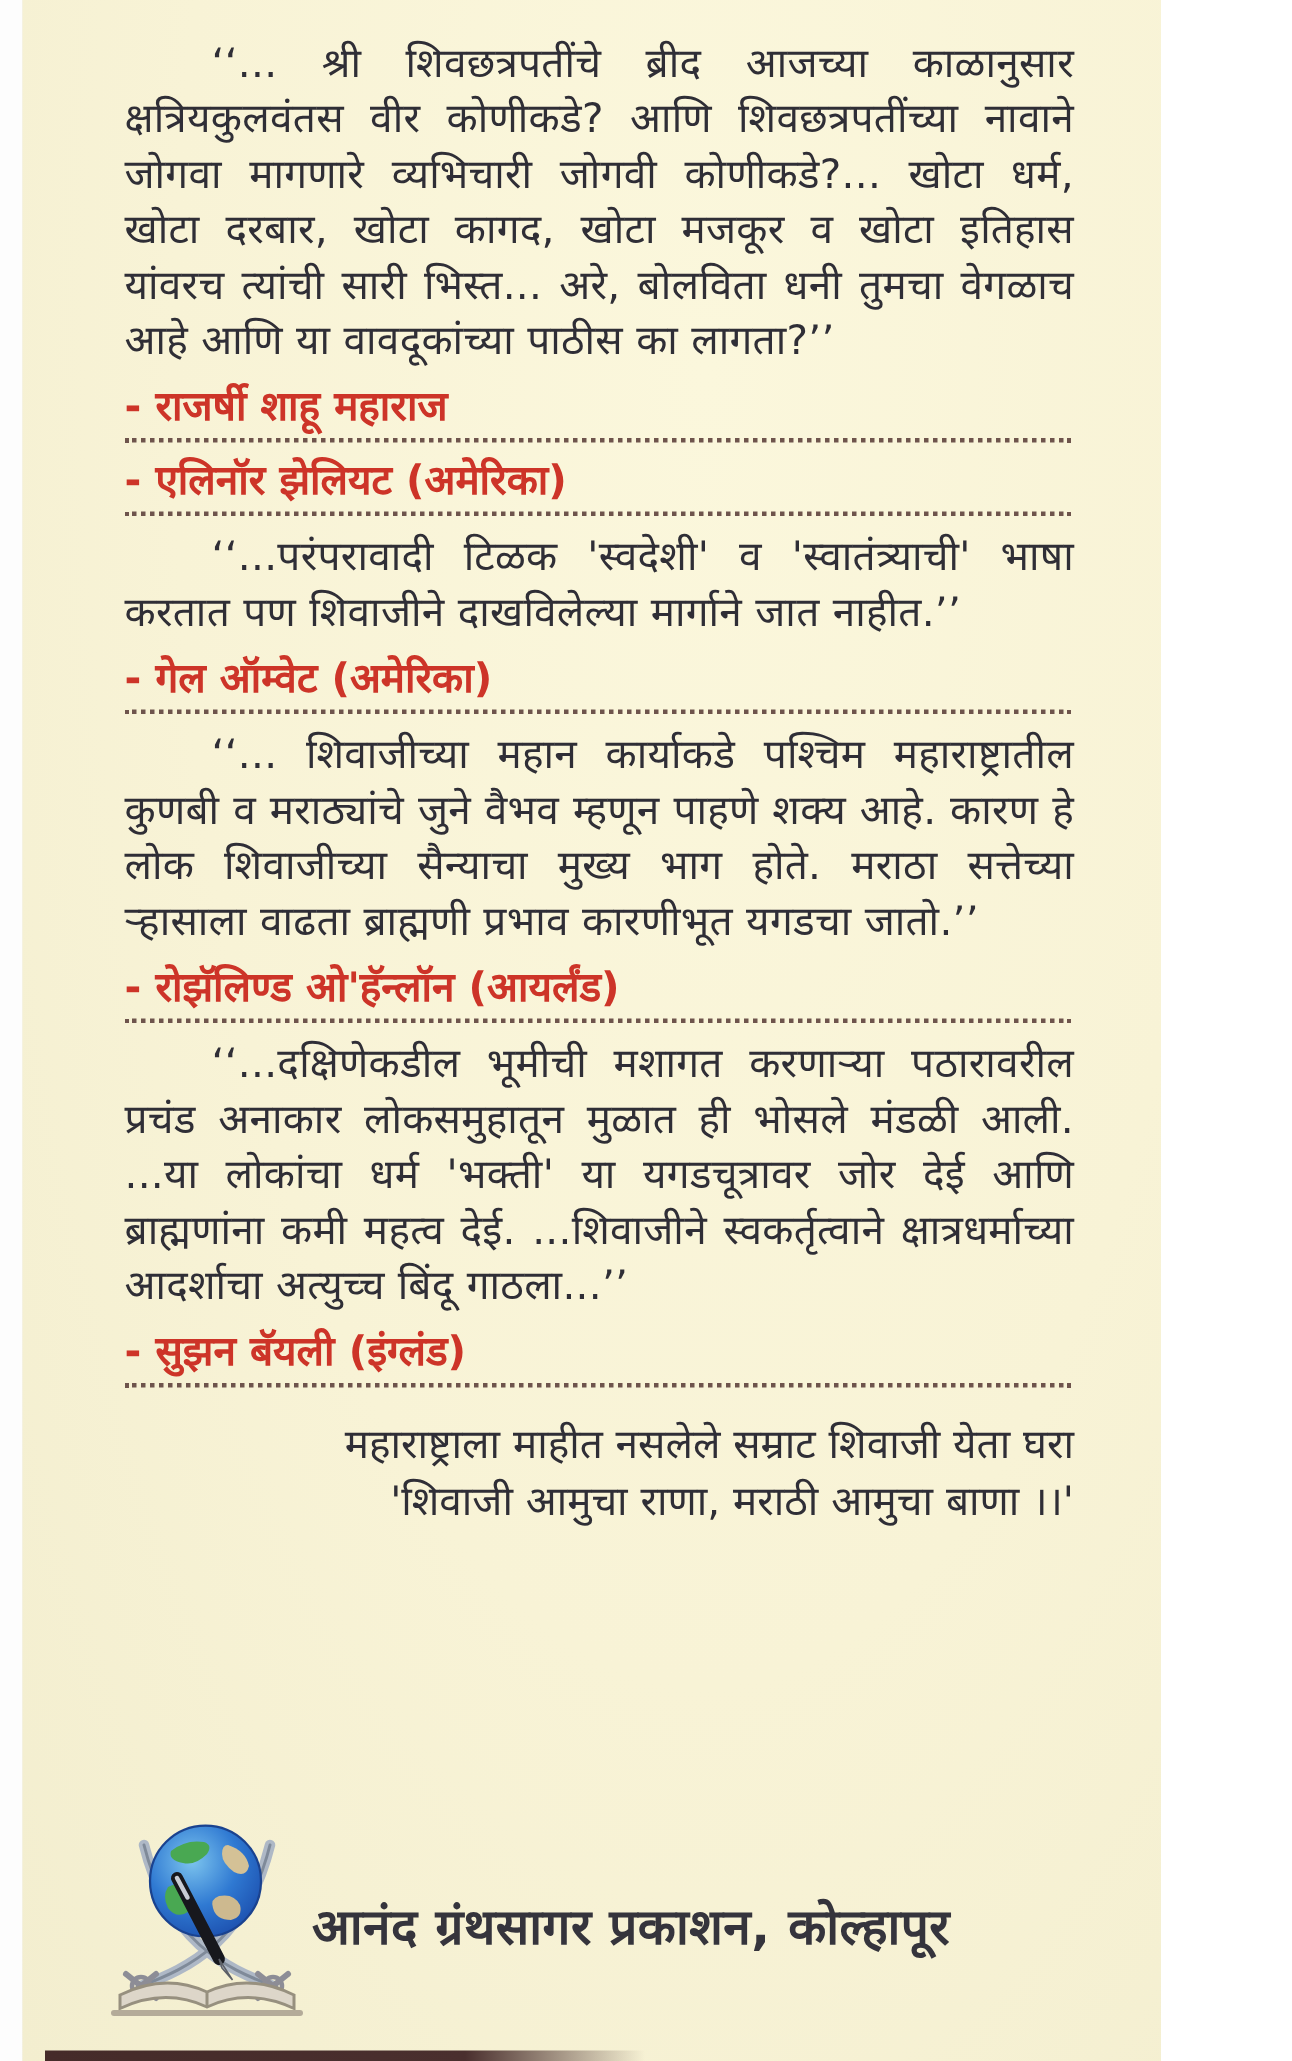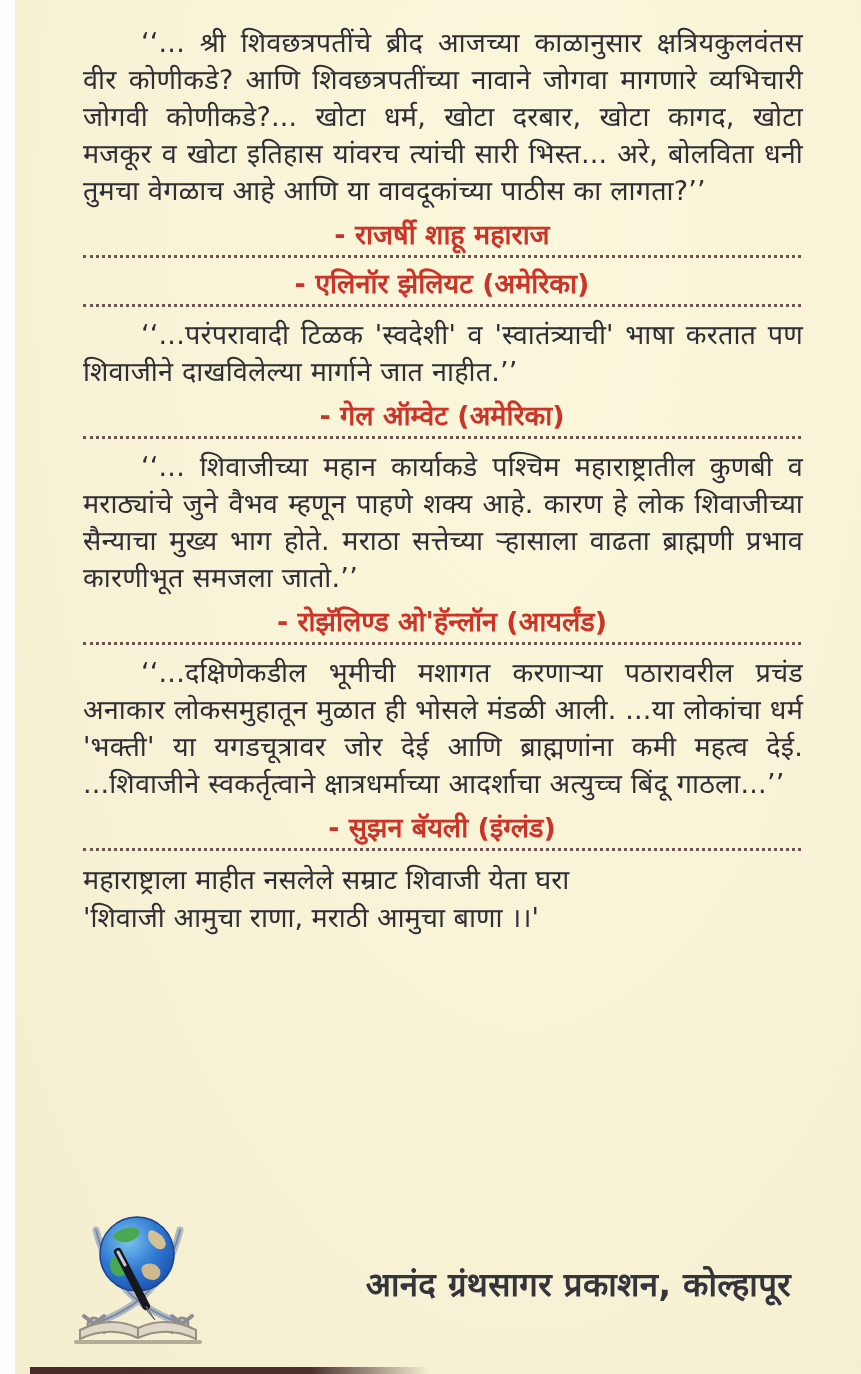--- a/index.html
+++ b/index.html
@@ -2,21 +2,21 @@
 <html><head>
 <meta charset="utf-8">
 <style>
   html,body{margin:0;padding:0;}
   body{
     font-family:"DejaVu Sans", sans-serif;
     background:#ffffff;
   }
   .canvas{
     position:relative;
-    width:861px;height:1374px;
+    width:774px;height:1374px;
     background:#ffffff;
     overflow:hidden;
   }
   .left-edge{
     position:absolute;left:0;top:0;bottom:0;width:15px;
     background:#fdfdfd;
     border-right:1px solid #eceae0;
   }
   .page{
     position:absolute;left:15px;top:0;right:0;bottom:0;
@@ -31,32 +31,32 @@
     font-size:27px;
     line-height:37px;
     text-align:justify;
     text-indent:58px;
     letter-spacing:0.2px;
   }
   .attr{
     font-size:27px;
     line-height:32px;
     font-weight:bold;
-    text-align:center;
+    text-align:left;
     color:#cd3428;
     margin:10px 2px 4px 0;
   }
   .sep{
     border-bottom:3px dotted #6e544c;
     margin:2px 2px 9px 0;
     height:0;
   }
   .poem{
-    margin-top:10px;
-    text-align:left;
+    margin-top:20px;
+    text-align:right;
     font-size:27px;
     line-height:38px;
   }
   .poem-line{white-space:nowrap;}
   .poem-attr{margin-top:12px;}
   .poem-attr .big{font-size:29px;}
   .poem-attr .small{font-size:25px;}
   .footer{
     position:absolute;
     left:15px;right:0;bottom:18px;
@@ -64,21 +64,21 @@
     display:flex;
     align-items:center;
   }
   .logo-wrap{
     flex:0 0 auto;
     margin-left:38px;
     width:140px;height:142px;
   }
   .publisher{
     flex:1 1 auto;
-    text-align:right;
+    text-align:left;
     font-size:33px;
     font-weight:bold;
     color:#35343c;
     padding-right:70px;
     letter-spacing:0.3px;
   }
   .bottom-strip{
     position:absolute;left:15px;bottom:0;width:400px;height:7px;
     background:linear-gradient(to right,#452b29 0%,#4a2f2e 70%,rgba(74,47,46,0) 100%);
   }
@@ -96,21 +96,21 @@
       <div class="attr">- राजर्षी शाहू महाराज</div>
       <div class="sep"></div>
 
       <div class="attr">- एलिनॉर झेलियट (अमेरिका)</div>
       <div class="sep"></div>
 
       <p class="quote">‘‘...परंपरावादी टिळक 'स्वदेशी' व 'स्वातंत्र्याची' भाषा करतात पण शिवाजीने दाखविलेल्या मार्गाने जात नाहीत.’’</p>
       <div class="attr">- गेल ऑम्वेट (अमेरिका)</div>
       <div class="sep"></div>
 
-      <p class="quote">‘‘... शिवाजीच्या महान कार्याकडे पश्चिम महाराष्ट्रातील कुणबी व मराठ्यांचे जुने वैभव म्हणून पाहणे शक्य आहे. कारण हे लोक शिवाजीच्या सैन्याचा मुख्य भाग होते. मराठा सत्तेच्या ऱ्हासाला वाढता ब्राह्मणी प्रभाव कारणीभूत समजला जातो.’’</p>
+      <p class="quote">‘‘... शिवाजीच्या महान कार्याकडे पश्चिम महाराष्ट्रातील कुणबी व मराठ्यांचे जुने वैभव म्हणून पाहणे शक्य आहे. कारण हे लोक शिवाजीच्या सैन्याचा मुख्य भाग होते. मराठा सत्तेच्या ऱ्हासाला वाढता ब्राह्मणी प्रभाव कारणीभूत यगडचा जातो.’’</p>
       <div class="attr">- रोझॅलिण्ड ओ'हॅन्लॉन (आयर्लंड)</div>
       <div class="sep"></div>
 
       <p class="quote">‘‘...दक्षिणेकडील भूमीची मशागत करणाऱ्या पठारावरील प्रचंड अनाकार लोकसमुहातून मुळात ही भोसले मंडळी आली. ...या लोकांचा धर्म 'भक्ती' या यगडचूत्रावर जोर देई आणि ब्राह्मणांना कमी महत्व देई. ...शिवाजीने स्वकर्तृत्वाने क्षात्रधर्माच्या आदर्शाचा अत्युच्च बिंदू गाठला...’’</p>
       <div class="attr">- सुझन बॅयली (इंग्लंड)</div>
       <div class="sep"></div>
 
       <div class="poem">
         <div class="poem-line">महाराष्ट्राला माहीत नसलेले सम्राट शिवाजी येता घरा</div>
         <div class="poem-line">'शिवाजी आमुचा राणा, मराठी आमुचा बाणा ।।'</div>

